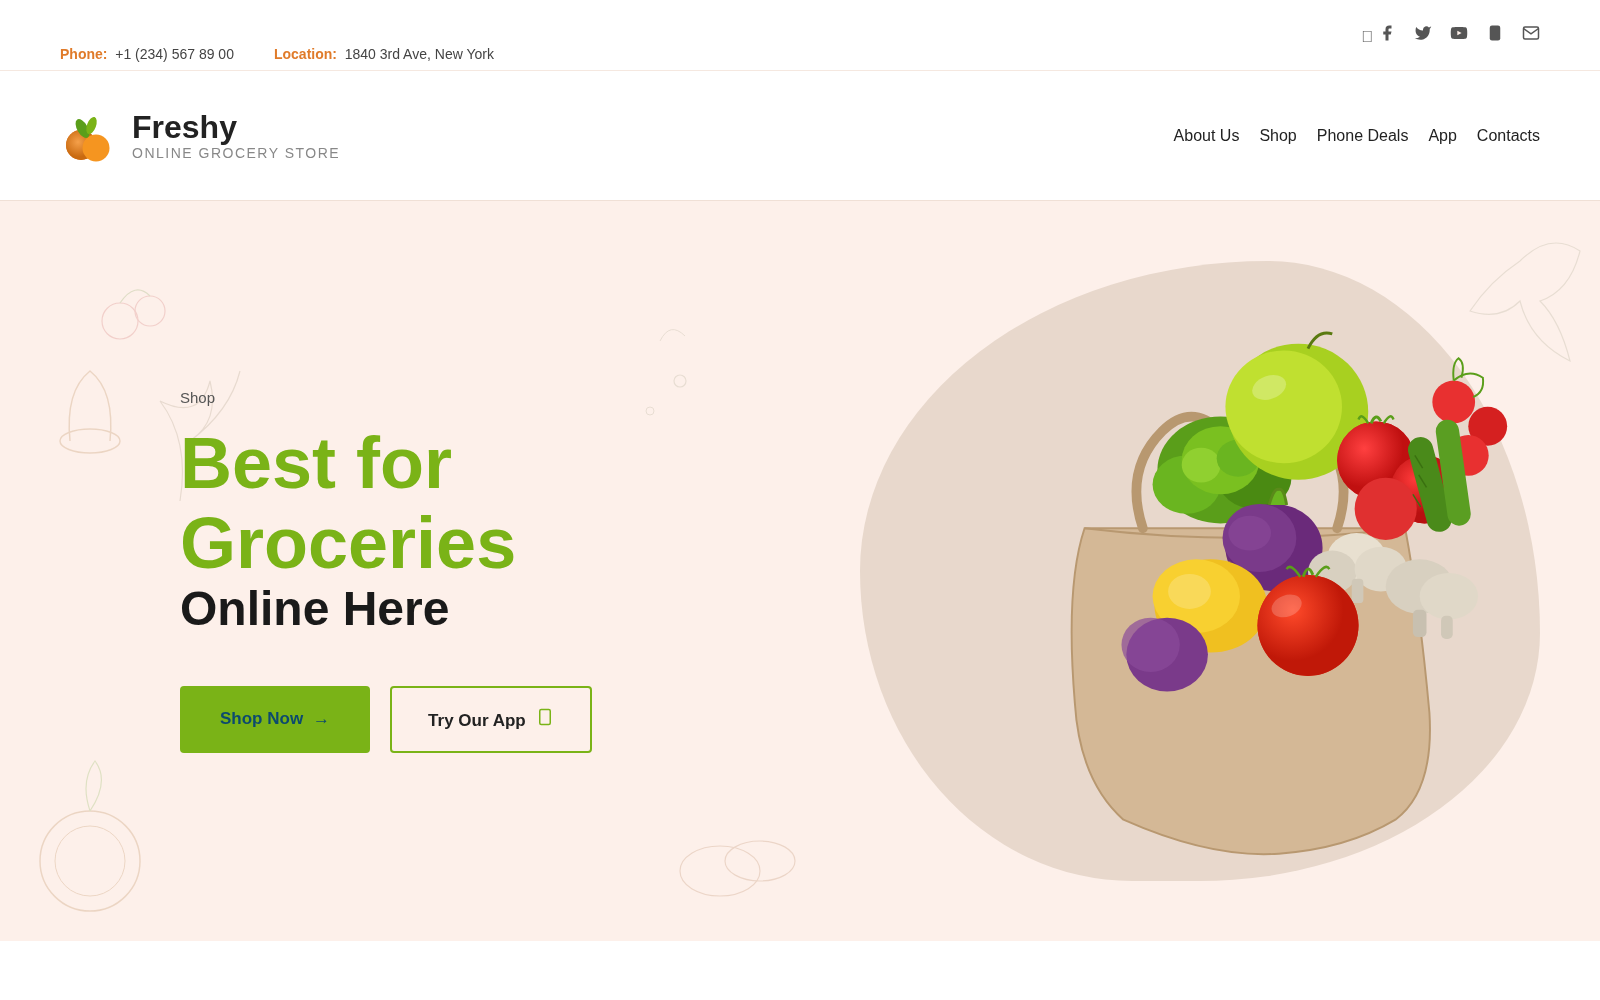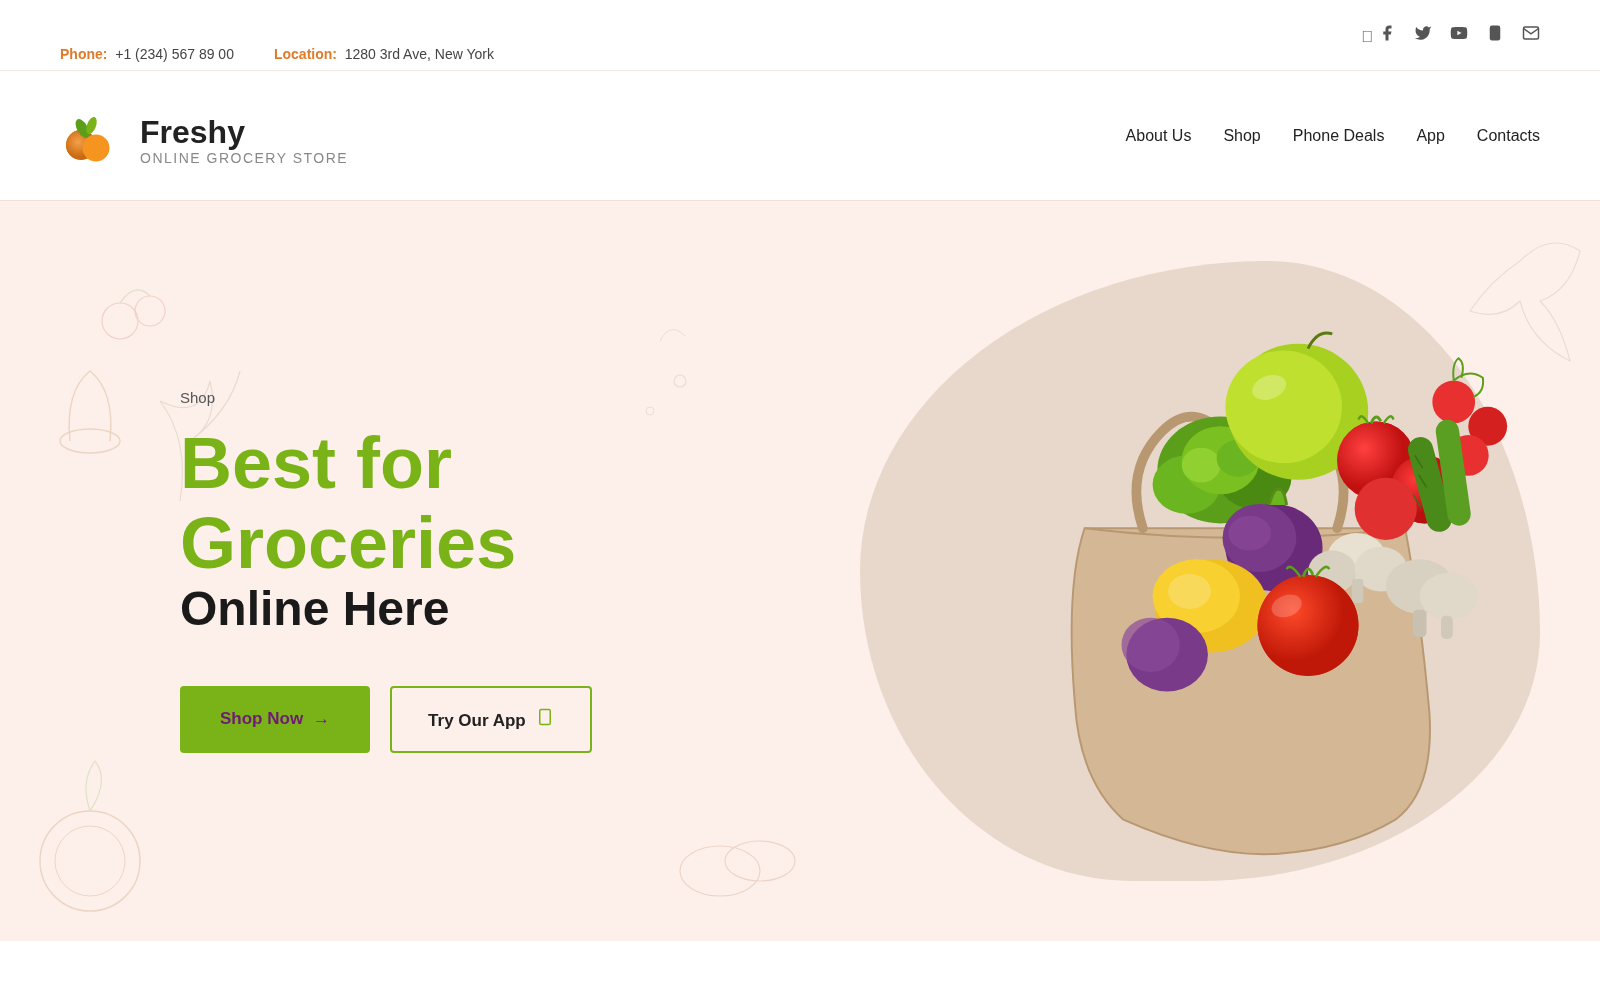--- a/index.html
+++ b/index.html
@@ -41,22 +41,22 @@
       background: #fff;
       padding: 0 60px;
       display: flex;
       align-items: center;
       justify-content: space-between;
       height: 130px;
       border-bottom: 1px solid #f0e0d6;
     }
     .logo-area {
       display: flex;
-      align-items: flex-end;
-      gap: 20px;
+      align-items: center;
+      gap: 12px;
       text-decoration: none;
     }
     .logo-icon {
       width: 60px;
       height: 60px;
     }
     .logo-text-block { display: flex; flex-direction: column; }
     .logo-name {
       font-size: 32px;
       font-weight: 700;
@@ -65,21 +65,21 @@
     }
     .logo-tagline {
       font-size: 14px;
       color: #888;
       letter-spacing: 1.5px;
       text-transform: uppercase;
       margin-top: 2px;
     }
     nav {
       display: flex;
-      gap: 32px;
+      gap: 20px;
       align-items: center;
     }
     .nav-link {
       font-size: 16px;
       color: #222;
       text-decoration: none;
       font-weight: 500;
       cursor: pointer;
       white-space: nowrap;
     }
@@ -119,21 +119,21 @@
       line-height: 1.1;
       margin-top: 4px;
     }
     .hero-buttons {
       display: flex;
       gap: 20px;
       margin-top: 50px;
     }
     .btn-shop {
       background: #7ab317;
-      color: #701a75;
+      color: #0c4a6e;
       border: none;
       padding: 20px 40px;
       font-size: 17px;
       font-weight: 600;
       border-radius: 4px;
       cursor: pointer;
       display: flex;
       align-items: center;
       gap: 10px;
     }
@@ -185,21 +185,21 @@
 <body>
 
 <div class="topbar">
   <div class="topbar-left">
     <span>
       <span class="topbar-label">Phone:</span>
       &nbsp;<span>+1 (234) 567 89 00</span>
     </span>
     <span>
       <span class="topbar-label">Location:</span>
-      &nbsp;<span>1280 3rd Ave, New York</span>
+      &nbsp;<span>1840 3rd Ave, New York</span>
     </span>
   </div>
   <div class="topbar-right">
     <span class="topbar-icon">
       <svg width="18" height="18" viewBox="0 0 24 24" fill="currentColor">
           <path d="M18 2h-3a5 5 0 0 0-5 5v3H7v4h3v8h4v-8h3l1-4h-4V7a1 1 0 0 1 1-1h3z"></path>
         </svg>
     </span>
     <span class="topbar-icon">
       <svg width="18" height="18" viewBox="0 0 24 24" fill="currentColor">

